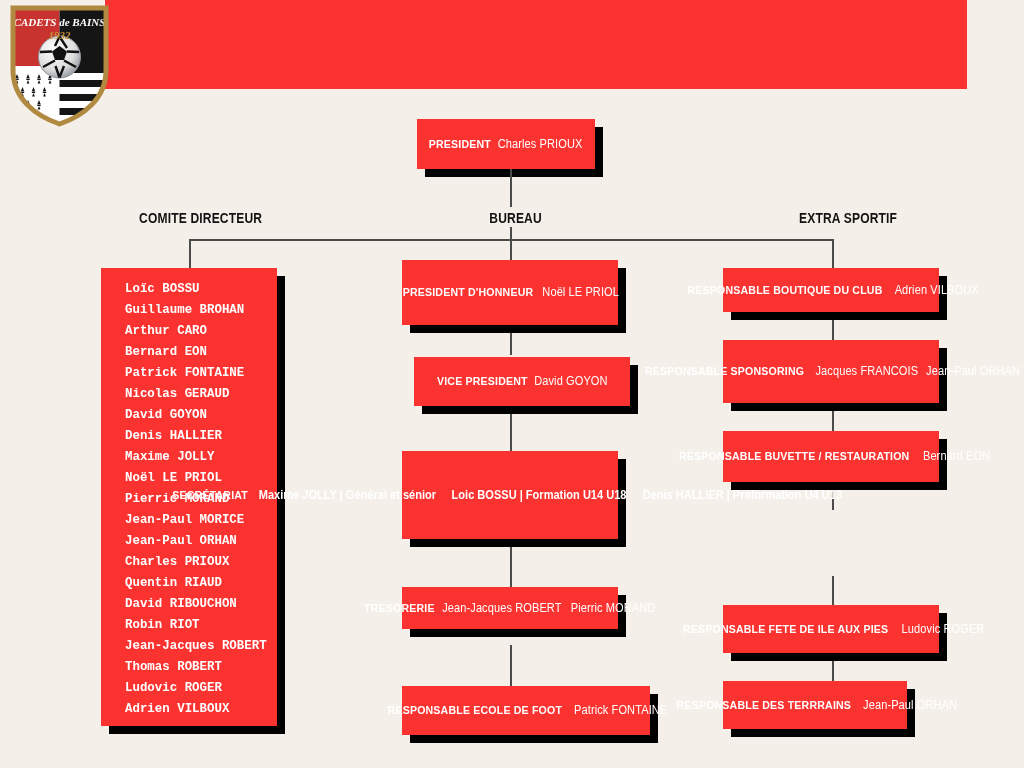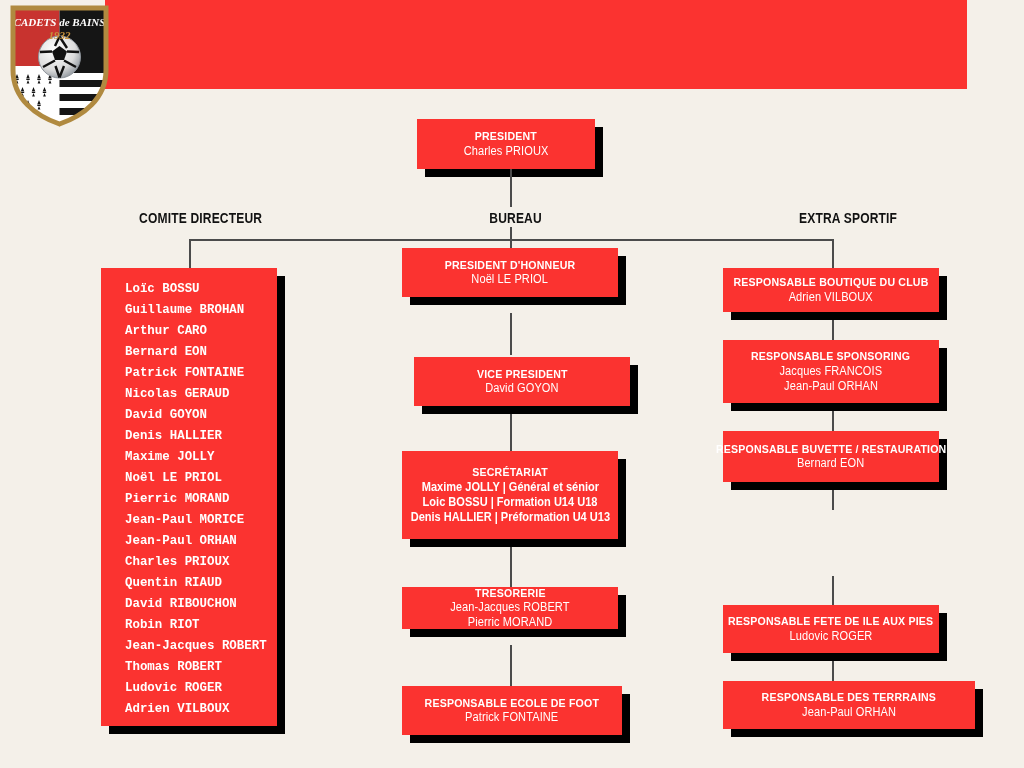--- a/index.html
+++ b/index.html
@@ -45,21 +45,21 @@
 
   
   .node{position:absolute;}
   .node .shadow{
     position:absolute;left:8px;top:8px;width:100%;height:100%;
     background:#000000;
   }
   .node .face{
     position:absolute;left:0;top:0;width:100%;height:100%;
     background:#fb3330;color:#ffffff;
-    display:flex;flex-direction:column;align-items:center;justify-content:center;
+    display:flex;flex-direction:row;align-items:center;justify-content:center;
     box-sizing:border-box;padding:4px 6px;
     text-align:center;line-height:1.25;
   }
   .node .face.left-align{align-items:flex-start;text-align:left;padding:10px 0 10px 24px;justify-content:flex-start;}
   .ttl{font-weight:bold;font-size:11.5px;letter-spacing:.2px;transform:scaleX(.92);white-space:nowrap;}
   .nm{font-size:12px;letter-spacing:.1px;transform:scaleX(.92);white-space:nowrap;}
   .sec-line{font-weight:bold;font-size:12px;transform:scaleX(.92);white-space:nowrap;}
   .member{font-weight:bold;font-size:13.5px;color:#ffffff;line-height:21px;transform:scaleX(.92);transform-origin:left center;white-space:nowrap;}
 </style>
 </head>
@@ -200,21 +200,21 @@
           <div class="member">David RIBOUCHON</div>
           <div class="member">Robin RIOT</div>
           <div class="member">Jean-Jacques ROBERT</div>
           <div class="member">Thomas ROBERT</div>
           <div class="member">Ludovic ROGER</div>
           <div class="member">Adrien VILBOUX</div>
         </div>
     </div>
   </div>
 
-  <div class="node" style="left:402px;top:248px;width:216px;height:49px;">
+  <div class="node" style="left:402px;top:260px;width:216px;height:65px;">
     <div class="shadow"></div>
     <div class="face">
       <div class="ttl">PRESIDENT D'HONNEUR</div>
       <div class="nm">Noël LE PRIOL</div>
     </div>
   </div>
 
   <div class="node" style="left:402px;top:357px;width:216px;height:49px;margin-left:12px;">
     <div class="shadow"></div>
     <div class="face">
@@ -235,21 +235,21 @@
 
   <div class="node" style="left:402px;top:587px;width:216px;height:42px;">
     <div class="shadow"></div>
     <div class="face">
       <div class="ttl">TRESORERIE</div>
       <div class="nm">Jean-Jacques ROBERT</div>
       <div class="nm">Pierric MORAND</div>
     </div>
   </div>
 
-  <div class="node" style="left:402px;top:686px;width:220px;height:49px;">
+  <div class="node" style="left:402px;top:686px;width:248px;height:49px;">
     <div class="shadow"></div>
     <div class="face">
       <div class="ttl">RESPONSABLE ECOLE DE FOOT</div>
       <div class="nm">Patrick FONTAINE</div>
     </div>
   </div>
 
   <div class="node" style="left:723px;top:268px;width:216px;height:44px;">
     <div class="shadow"></div>
     <div class="face">
@@ -277,21 +277,21 @@
 
 
   <div class="node" style="left:723px;top:605px;width:216px;height:48px;">
     <div class="shadow"></div>
     <div class="face">
       <div class="ttl">RESPONSABLE FETE DE ILE AUX PIES</div>
       <div class="nm">Ludovic ROGER</div>
     </div>
   </div>
 
-  <div class="node" style="left:723px;top:681px;width:252px;height:48px;border-radius:7px;">
+  <div class="node" style="left:723px;top:681px;width:184px;height:48px;border-radius:7px;">
     <div class="shadow"></div>
     <div class="face">
       <div class="ttl">RESPONSABLE DES TERRRAINS</div>
       <div class="nm">Jean-Paul ORHAN</div>
     </div>
   </div>
 
 </div>
 
 </body></html>

